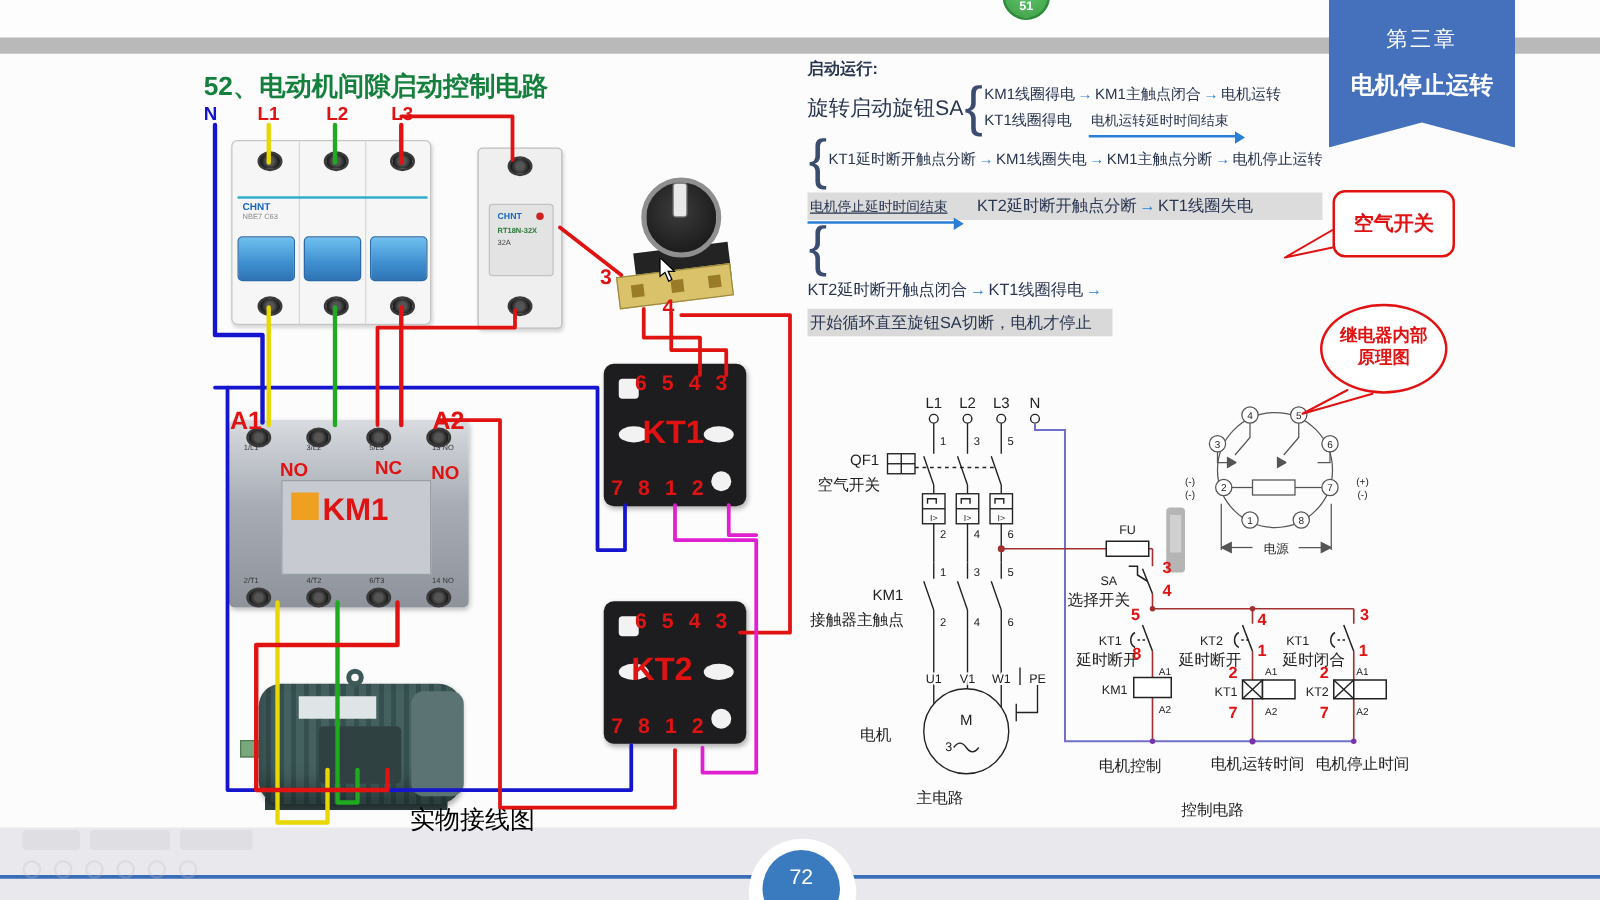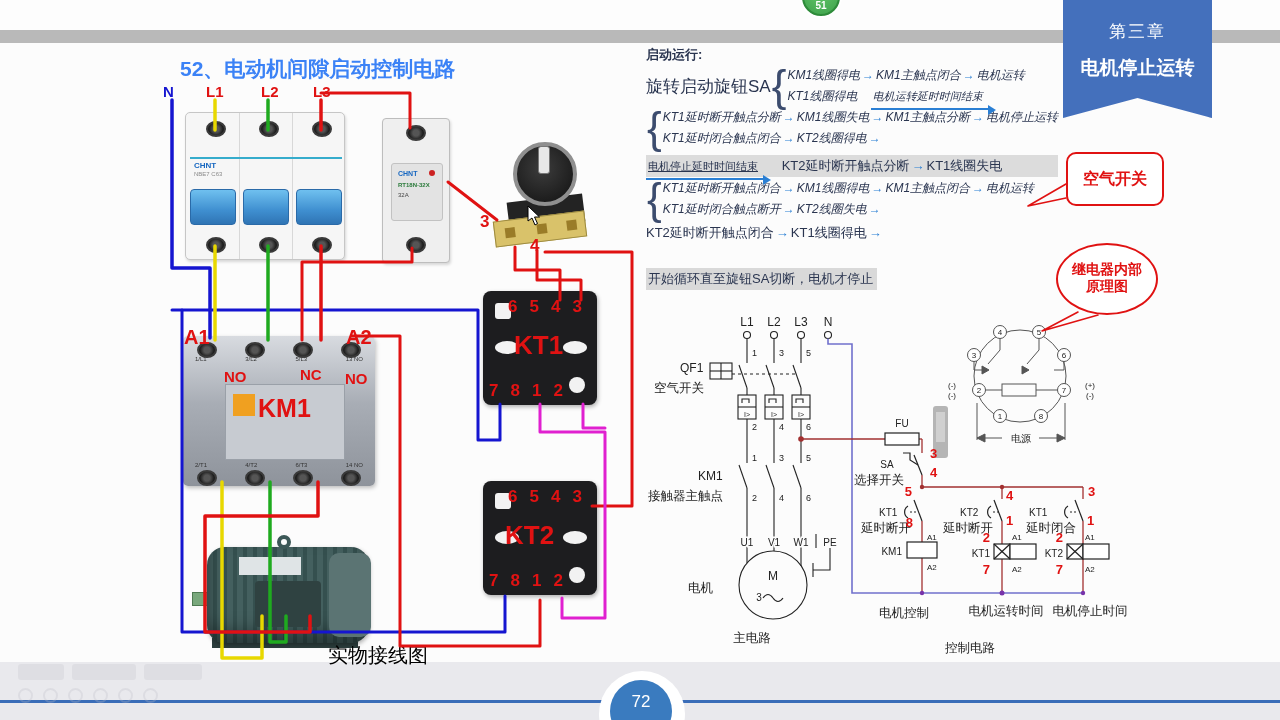--- a/index.html
+++ b/index.html
@@ -28,21 +28,21 @@
   #pagering { left:599px; top:671px; width:86px; height:86px; border-radius:50%; background:#fff; z-index:10; }
   #pagecircle { left:610px; top:680px; width:62px; height:62px; border-radius:50%; background:#3a7bbf; z-index:11;
                 color:#fff; font-size:17px; text-align:center; padding-top:12px; }
   #watermark { left:18px; top:664px; width:260px; height:52px; opacity:.28; z-index:12; }
   #watermark .wm-txt { display:flex; gap:8px; }
   #watermark .wm-txt i { display:block; height:16px; background:#c4c4cc; border-radius:3px; }
   #watermark .wm-circles { display:flex; gap:10px; margin-top:8px; }
   #watermark .wm-circles i { display:block; width:15px; height:15px; border-radius:50%; border:2px solid #bcbcc6; }
 
   
-  #title { left:180px; top:55px; font-size:21px; font-weight:bold; color:#3b82f6; z-index:15; }
+  #title { left:163px; top:55px; font-size:21px; font-weight:bold; color:#15803d; z-index:15; }
   #caption { left:328px; top:642px; font-size:20px; font-weight:normal; color:#000; z-index:15; }
   .phase-lab { font-size:15px; font-weight:bold; z-index:15; }
   .red { color:#e01212; }
   .blue-t { color:#1515d0; }
 
   
   #breaker { left:185px; top:112px; width:160px; height:148px; background:#f6f6f6; border:1px solid #c6c6c6;
              border-radius:5px; z-index:10; box-shadow:1px 2px 3px rgba(0,0,0,.15); }
   #breaker .sep { position:absolute; top:0; width:1px; height:100%; background:#d8d8d8; }
   .screw { position:absolute; width:20px; height:16px; border-radius:50%;
@@ -104,28 +104,28 @@
   .ann { position:absolute; color:#e01212; font-weight:bold; z-index:40; }
 
   
   #principle { left:646px; top:46px; width:436px; z-index:15; color:#2a3550; }
   .pline { font-size:13px; white-space:nowrap; margin-bottom:3px; }
   .bold { font-weight:bold; }
   .pgroup { display:flex; align-items:center; margin:2px 0 4px 0; }
   .saprefix { font-size:17px; white-space:nowrap; }
   .brace { font-size:44px; font-weight:200; color:#3c4c6e; line-height:.85; margin:0 1px; }
   .rows { display:flex; flex-direction:column; gap:4px; }
-  .prow { font-size:12px; white-space:nowrap;font-style:italic; }
+  .prow { font-size:12px; white-space:nowrap; }
   .arr { color:#2a7fd4; font-weight:bold; padding:0 2px; }
   .note { font-size:11px; position:relative; margin-left:12px; display:inline-block;text-align:center; }
   .note::after { content:""; position:absolute; left:-2px; right:-10px; bottom:-6px; border-top:2px solid #2a7fd4; }
   .note::before { content:""; position:absolute; right:-18px; bottom:-11px; border:5px solid transparent;
                   border-left:8px solid #2a7fd4; }
   .l5band { background:#dcdcdc; width:412px; padding:2px 0; }
-  .l8band { background:#d9d9d9; display:inline-block; padding:2px 4px 2px 2px;margin-top:20px; }
+  .l8band { background:#d9d9d9; display:inline-block; padding:2px 17px 2px 2px; }
 
   
   .callout { position:absolute; border:2px solid #e01212; color:#e01212; font-weight:bold; z-index:30;
              display:flex; align-items:center; justify-content:center; text-align:center; background:#fff; }
   #co1 { left:1066px; top:152px; width:98px; height:54px; border-radius:10px; font-size:16px; }
   #co2 { left:1056px; top:243px; width:102px; height:72px; border-radius:50%; font-size:14px; line-height:1.2; padding:4px 14px;font-family:Liberation Serif, serif; }
 
   
   svg text { font-family:"Liberation Sans", sans-serif; }
   .st  { fill:#222; font-size:12px; }
@@ -329,41 +329,30 @@
         </div>
       </div>
     </div>
 
     <div class="pgroup">
       <span class="brace">{</span>
       <div class="rows">
         <div class="prow">
           <span>KT1延时断开触点分断</span><span class="arr">→</span><span>KM1线圈失电</span><span class="arr">→</span><span>KM1主触点分断</span><span class="arr">→</span><span>电机停止运转</span>
         </div>
-        <div class="prow">
-          <span>KT1延时闭合触点闭合</span><span class="arr">→</span><span>KT2线圈得电</span><span class="arr">→</span>
-        </div>
       </div>
     </div>
 
     <div class="pline l5band" style="margin-top:8px;">
       <span class="note" style="margin-left:2px;margin-right:20px;text-decoration:underline;">电机停止延时时间结束</span>
       <span>KT2延时断开触点分断</span><span class="arr">→</span><span>KT1线圈失电</span>
     </div>
 
     <div class="pgroup">
       <span class="brace">{</span>
-      <div class="rows">
-        <div class="prow">
-          <span>KT1延时断开触点闭合</span><span class="arr">→</span><span>KM1线圈得电</span><span class="arr">→</span><span>KM1主触点闭合</span><span class="arr">→</span><span>电机运转</span>
-        </div>
-        <div class="prow">
-          <span>KT1延时闭合触点断开</span><span class="arr">→</span><span>KT2线圈失电</span><span class="arr">→</span>
-        </div>
-      </div>
     </div>
 
     <div class="pline" style="margin-top:6px;">
       <span>KT2延时断开触点闭合</span><span class="arr">→</span><span>KT1线圈得电</span><span class="arr">→</span>
     </div>
     <div class="pline" style="margin-top:6px;">
       <span class="l8band">开始循环直至旋钮SA切断，电机才停止</span>
     </div>
   </div>
 

